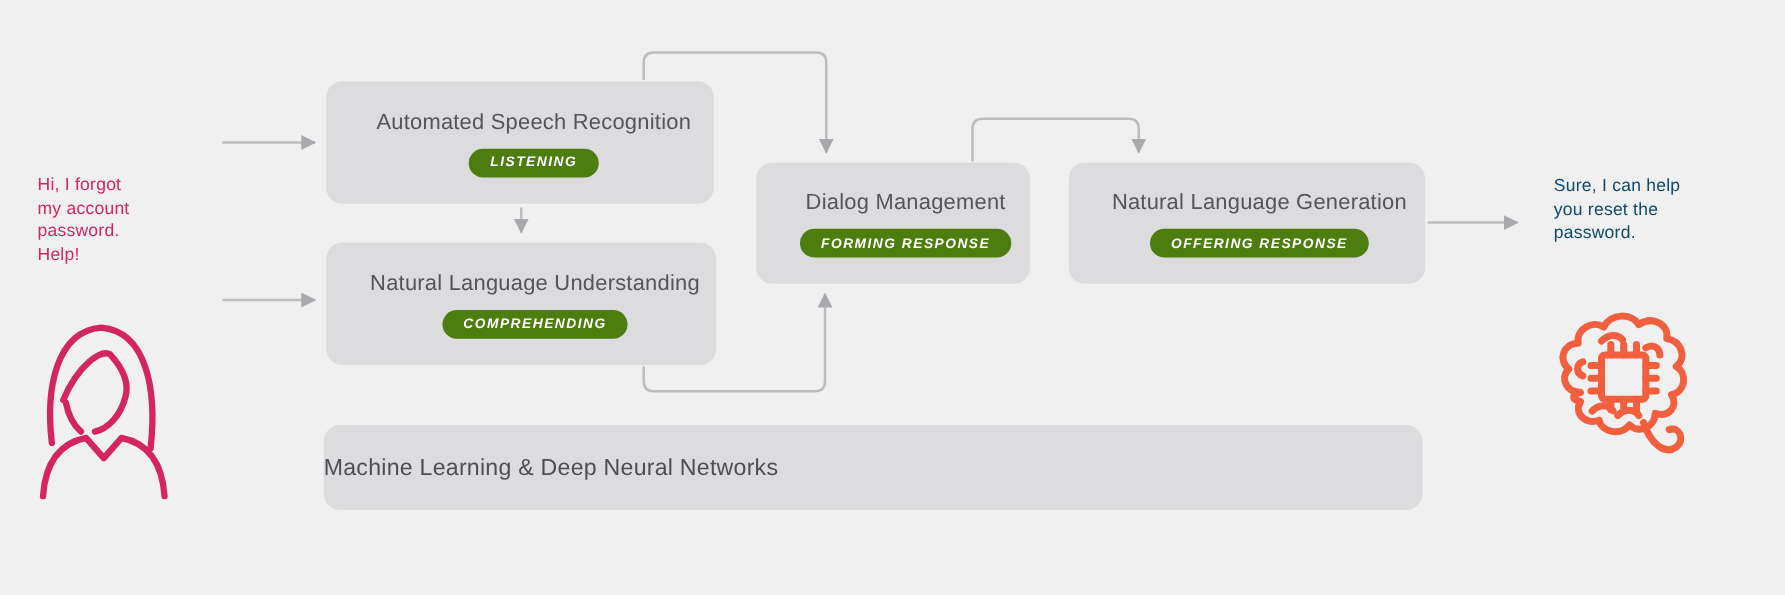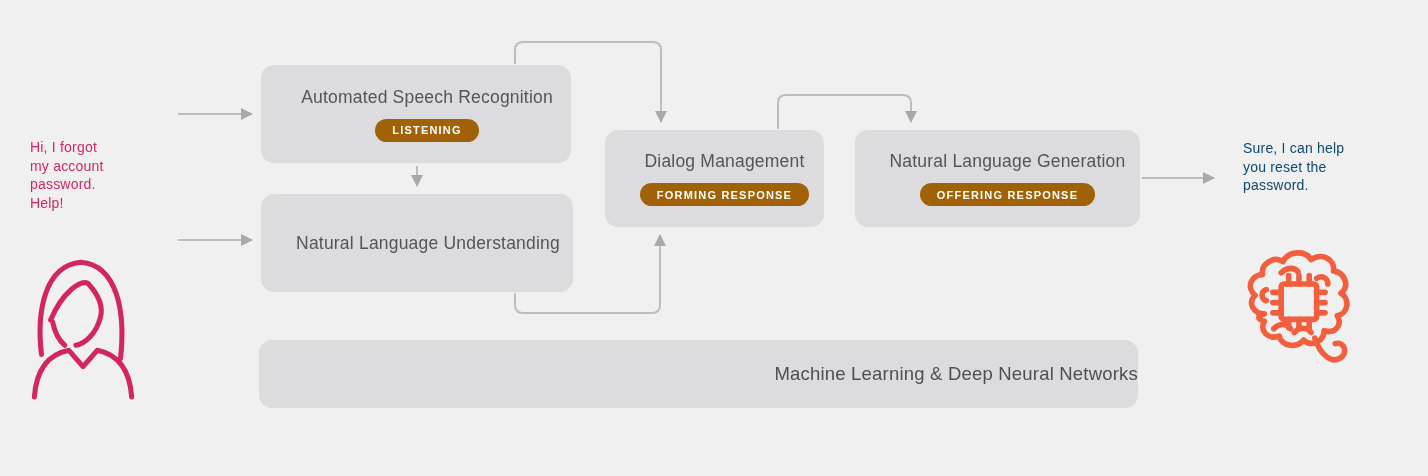--- a/index.html
+++ b/index.html
@@ -39,40 +39,41 @@
     color: #545559;
     letter-spacing: 0.2px;
     white-space: nowrap;
   }
   .badge {
     display: inline-flex;
     align-items: center;
     height: 23px;
     padding: 0 17px;
     border-radius: 12px;
-    background: #a16207;
+    background: #4d7c0f;
     color: #ffffff;
     font-size: 11px;
     font-weight: bold;
     letter-spacing: 1.2px;
     white-space: nowrap;
+    font-style: italic;
   }
   .box-asr { left: 261px; top: 65px;  width: 310px; height: 98px; }
   .box-nlu { left: 261px; top: 194px; width: 312px; height: 98px; }
   .box-dm  { left: 605px; top: 130px; width: 219px; height: 97px; padding-left: 20px; }
   .box-nlg { left: 855px; top: 130px; width: 285px; height: 97px; padding-left: 20px; }
   .foundation {
     position: absolute;
     left: 259px; top: 340px;
     width: 879px; height: 68px;
     background: #dcdbdd;
     border-radius: 13px;
     display: flex;
     align-items: center;
-    justify-content: flex-end;
+    justify-content: flex-start;
   }
   .foundation-label {
     font-size: 18.5px;
     color: #4e4f54;
     letter-spacing: 0.2px;
   }
   
   .message {
     position: absolute;
     font-size: 14px;
@@ -123,20 +124,21 @@
     </g>
   </svg>
 
   <div class="box box-asr">
     <span class="box-title">Automated Speech Recognition</span>
     <span class="badge">LISTENING</span>
   </div>
 
   <div class="box box-nlu">
     <span class="box-title">Natural Language Understanding</span>
+    <span class="badge">COMPREHENDING</span>
   </div>
 
   <div class="box box-nlg">
     <span class="box-title">Natural Language Generation</span>
     <span class="badge">OFFERING RESPONSE</span>
   </div>
 
   <div class="box box-dm">
     <span class="box-title">Dialog Management</span>
     <span class="badge">FORMING RESPONSE</span>

